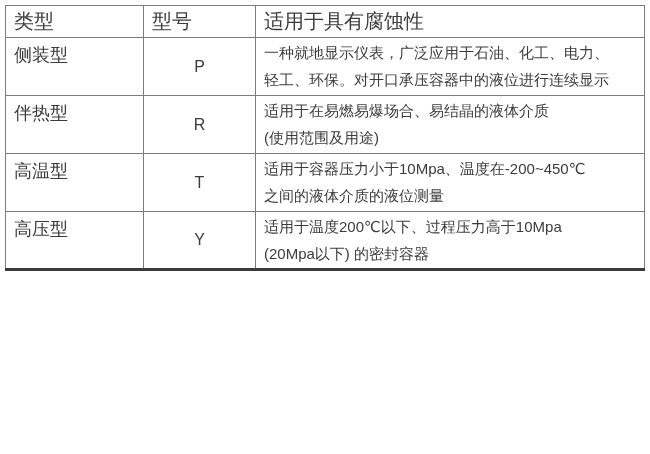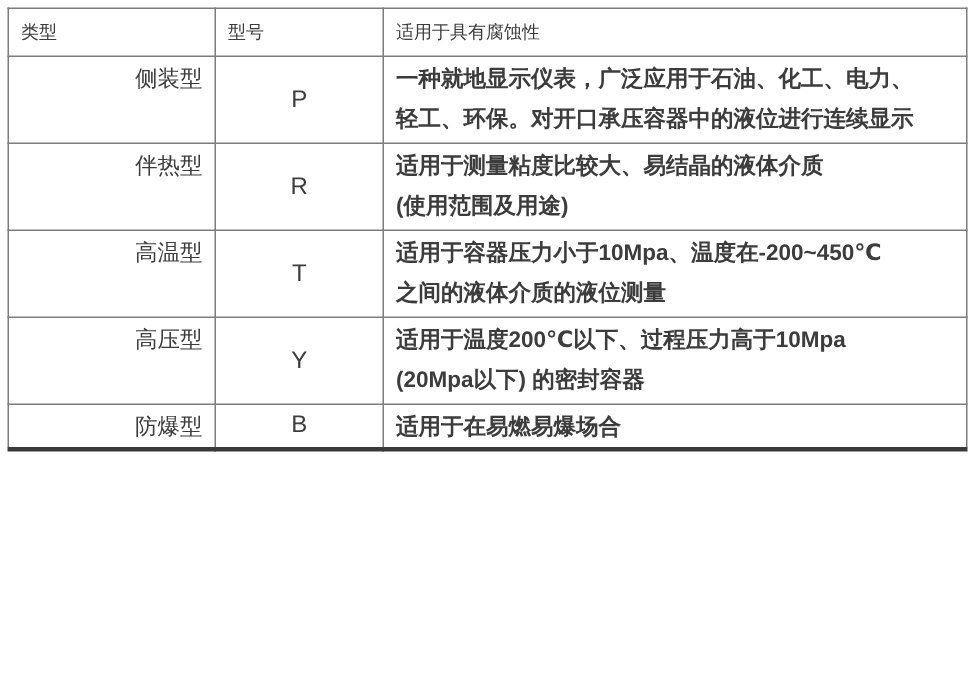--- a/index.html
+++ b/index.html
@@ -38,46 +38,44 @@
     border: 1px solid #555555;
     border-bottom: 3px solid #3a3a3a;
   }
 
   tr.h-head  { height: 32px; }
   tr.h-tall  { height: 58px; }
   tr.h-short { height: 29px; }
 
   th {
     font-weight: normal;
-    font-size: 12px;
+    font-size: 20px;
     text-align: left;
     vertical-align: middle;
     padding: 0 8px;
   }
   td.cell-type {
-    font-size: 15px;
+    font-size: 18px;
     vertical-align: top;
     padding: 5px 8px 0 8px;
-    text-align: right;
   }
   td.cell-model {
     font-size: 16px;
     text-align: center;
     vertical-align: middle;
     padding: 0;
   }
   td.cell-desc {
     font-size: 15px;
     vertical-align: top;
     padding: 1px 8px 0 8px;
   }
   td.cell-desc .line {
     line-height: 27px;
     height: auto;
-    font-weight: bold;
   }
   td.cell-desc .line:empty { display: none; }
 </style>
 </head>
 <body>
 
 <div class="page">
   <table class="spec-table">
     <colgroup>
       <col class="c-type">
@@ -98,21 +96,21 @@
         <div class="line">一种就地显示仪表，广泛应用于石油、化工、电力、</div>
         <div class="line">轻工、环保。对开口承压容器中的液位进行连续显示</div>
       </td>
     </tr>
 
 
     <tr class="h-tall">
       <td class="cell-type">伴热型</td>
       <td class="cell-model">R</td>
       <td class="cell-desc">
-        <div class="line">适用于测量粘度比较大、易结晶的液体介质</div>
+        <div class="line">适用于在易燃易爆场合、易结晶的液体介质</div>
         <div class="line">(使用范围及用途)</div>
       </td>
     </tr>
 
     <tr class="h-tall">
       <td class="cell-type">高温型</td>
       <td class="cell-model">T</td>
       <td class="cell-desc">
         <div class="line">适用于容器压力小于10Mpa、温度在-200~450℃</div>
         <div class="line">之间的液体介质的液位测量</div>
@@ -122,24 +120,16 @@
     <tr class="h-tall">
       <td class="cell-type">高压型</td>
       <td class="cell-model">Y</td>
       <td class="cell-desc">
         <div class="line">适用于温度200℃以下、过程压力高于10Mpa</div>
         <div class="line">(20Mpa以下) 的密封容器</div>
       </td>
     </tr>
 
 
-    <tr class="h-short">
-      <td class="cell-type">防爆型</td>
-      <td class="cell-model">B</td>
-      <td class="cell-desc">
-        <div class="line">适用于在易燃易爆场合</div>
-
-      </td>
-    </tr>
 
   </tbody>
     </table>
 </div>
 
 </body></html>

